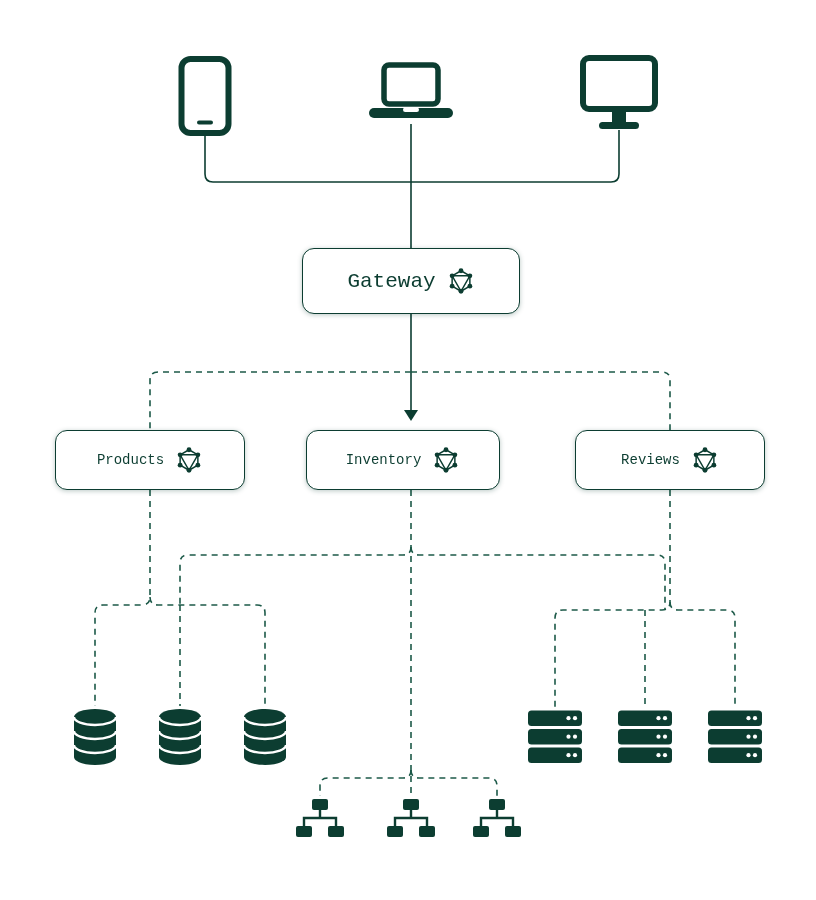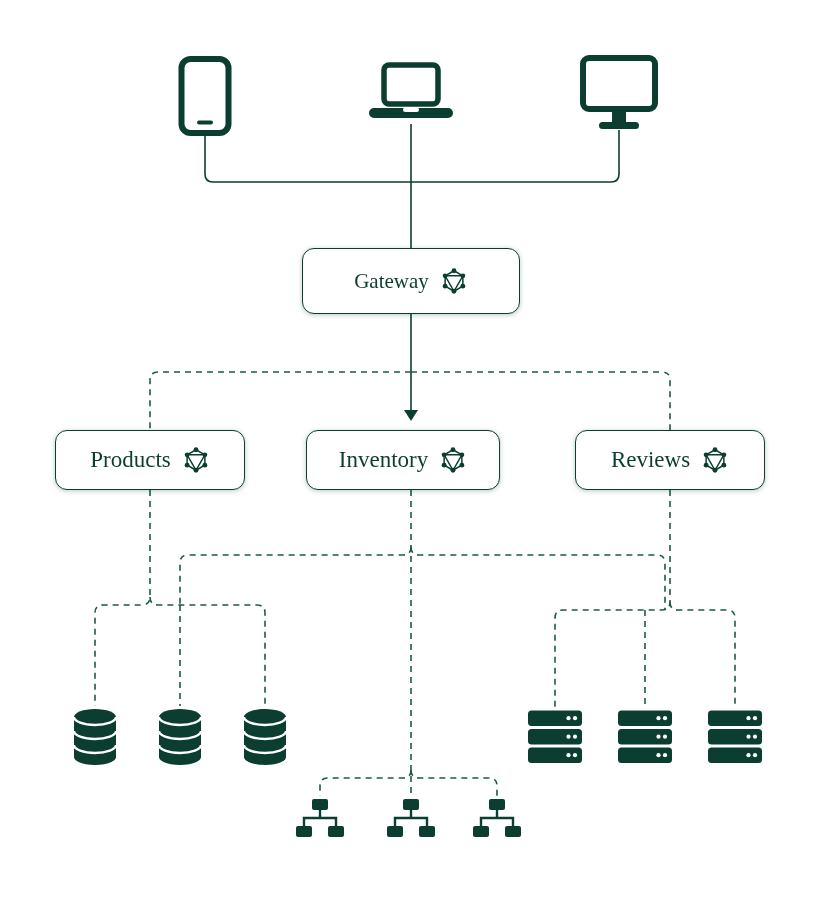--- a/index.html
+++ b/index.html
@@ -4,21 +4,21 @@
 <style>
   :root{
     --ink:#0c3d31;
     --dashed-line:#1c5948;
     --node-background:#ffffff;
   }
   html,body{margin:0;padding:0;background:#fff;}
   .canvas{
     position:relative;width:816px;height:900px;
     background:var(--node-background,#fff);
-    font-family:Liberation Serif, serif;
+    font-family:Liberation Mono, monospace;
     overflow:hidden;
   }
   .wires{position:absolute;inset:0;pointer-events:none;}
   .wires path{fill:none;stroke-width:1.6px;}
   .wires .solid{stroke:var(--ink);}
   .wires .dashed{stroke:var(--dashed-line);stroke-dasharray:6 5;}
   .wires .arrowhead{fill:var(--ink);stroke:none;}
 
   .icon-wrap{position:absolute;color:var(--ink);line-height:0;}
   .tablet{left:178px;top:56px;}
@@ -28,21 +28,21 @@
   .node{
     position:absolute;display:flex;align-items:center;justify-content:center;gap:11px;
     background:var(--node-background,#fff);
     border:1.6px solid var(--ink);
     border-radius:12px;
     box-shadow:0 1px 5px rgba(12,61,49,.28);
     color:var(--ink);font-weight:500;box-sizing:border-box;
   }
   .node .gql{width:28px;height:28px;flex:0 0 auto;}
   .gateway{left:302px;top:248px;width:218px;height:66px;font-size:21px;}
-  .svc{top:430px;height:60px;font-size:23px;}
+  .svc{top:430px;height:60px;font-size:14px;}
   .svc.products{left:55px;width:190px;}
   .svc.inventory{left:306px;width:194px;}
   .svc.reviews{left:575px;width:190px;}
 
   .db{top:708px;}
   .db.d1{left:71px;} .db.d2{left:156px;} .db.d3{left:241px;}
   .srv{top:710px;}
   .srv.s1{left:527px;} .srv.s2{left:617px;} .srv.s3{left:707px;}
   .net{top:798px;}
   .net.n1{left:295px;} .net.n2{left:386px;} .net.n3{left:472px;}

